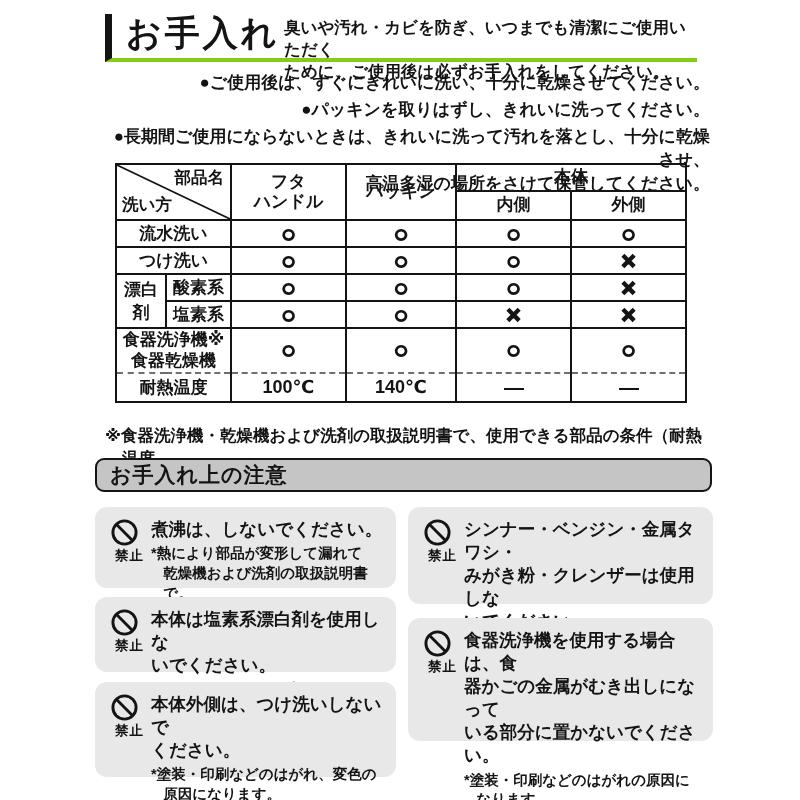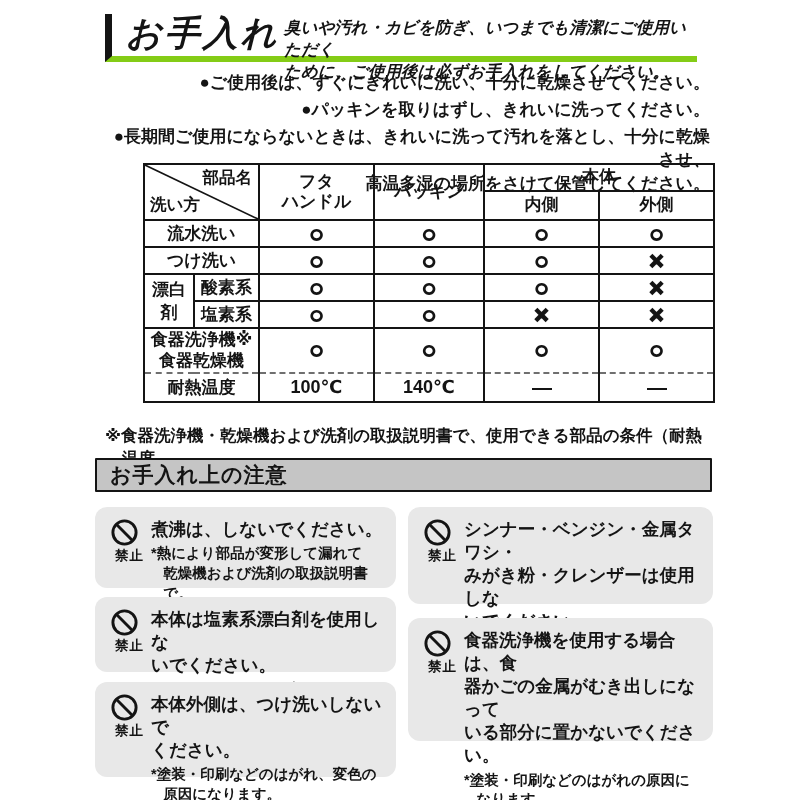--- a/index.html
+++ b/index.html
@@ -9,42 +9,42 @@
     background:#ffffff;
     color:#141414;
     font-family:"Liberation Sans","DejaVu Sans",sans-serif;
     overflow:hidden;
   }
   .pre { white-space:pre-line; }
 
   
   .header-block {
     position:absolute; left:105px; top:14px; width:592px; height:48px;
-    border-left:7px solid #141414; border-bottom:6px solid #84cc16;font-style:italic;
+    border-left:7px solid #141414; border-bottom:4px solid #84cc16;
   }
   .header-title {
     position:absolute; left:14px; top:-4px;
     font-size:35px; font-weight:900; letter-spacing:3px;
   }
   .header-desc {
     position:absolute; left:172px; top:3px;
     font-size:16.5px; font-weight:700; line-height:1.33;
   }
 
   
   .bullets { position:absolute; left:105px; top:71px; width:605px; }
   .bullet {
     font-size:17px; font-weight:700; line-height:1.4;
     padding-left:18px; text-indent:-18px; margin-bottom:3px;text-align:right;
   }
 
   
   table.care-table {
     position:absolute; left:115px; top:163px;
-    border-collapse:collapse; table-layout:fixed;margin-left:28px;
+    border-collapse:collapse; table-layout:fixed;
   }
   .care-table td {
     border:2px solid #141414; text-align:center; vertical-align:middle;
     font-weight:700; font-size:17px; padding:0; overflow:hidden;
   }
   tr.h1 { height:27px; } tr.h2 { height:29px; }
   tr.r  { height:27px; } tr.r5 { height:44px; } tr.r6 { height:29px; }
   td.corner { position:relative; }
   td.corner svg { position:absolute; inset:0; width:100%; height:100%; }
   td.corner .c-top    { position:absolute; top:2px;  right:6px; font-size:16.5px; }
@@ -59,21 +59,21 @@
   
   .table-note {
     position:absolute; left:105px; top:424px; width:608px;
     font-size:16.5px; font-weight:700; line-height:1.4;
     padding-left:17px; text-indent:-17px;
   }
 
   
   .caution-bar {
     position:absolute; left:95px; top:458px; width:617px; height:34px;
-    background:#c5c5c5; border:2.5px solid #141414; border-radius:1px;
+    background:#c5c5c5; border:2.5px solid #141414; border-radius:9px;
     display:flex; align-items:center;text-align:center;
   }
   .caution-title { font-size:21px; font-weight:900; margin-left:13px; letter-spacing:1px; }
   .caution-sub   { font-size:14.5px; font-weight:700; margin-left:27px; }
 
   
   .wbox {
     position:absolute; background:#e8e8e8; border-radius:12px;
     padding:11px 8px 10px 9px; display:flex; gap:7px;
   }

